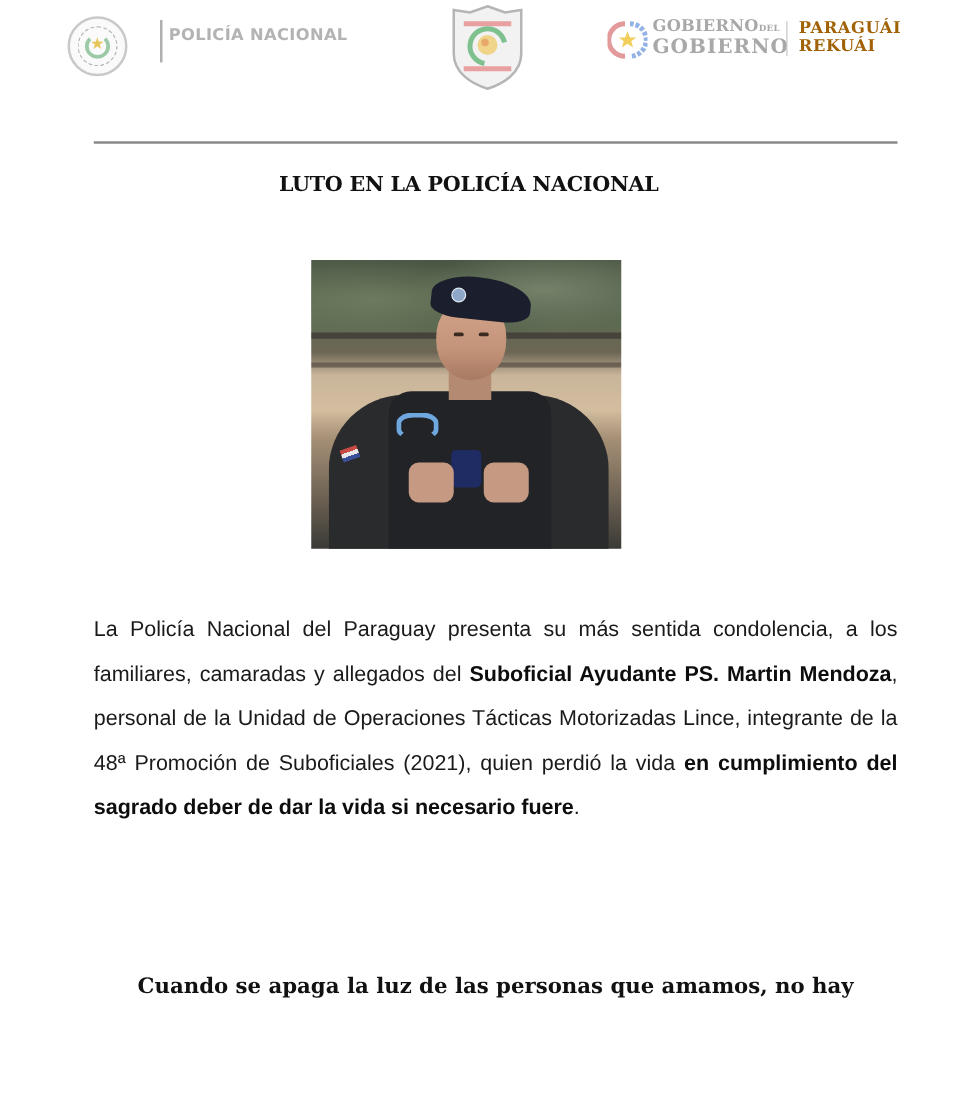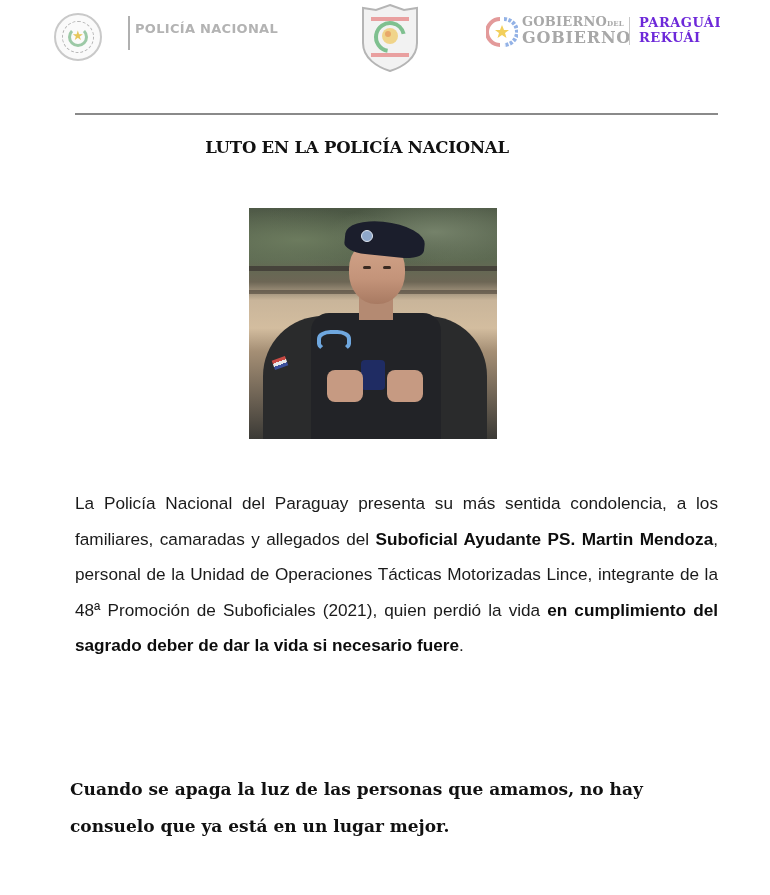--- a/index.html
+++ b/index.html
@@ -22,25 +22,25 @@
     .badge { position: absolute; left: 359px; top: 3px; width: 62px; height: 70px; }
 
     .gov-logo { position: absolute; left: 486px; top: 16px; width: 32px; height: 32px; }
     .gov-text { position: absolute; left: 522px; top: 15px; font-family: "DejaVu Serif", "Liberation Serif", serif;
       font-weight: bold; color: #a8a8a8; line-height: 14px; }
     .gov-text .l1 { font-size: 13px; letter-spacing: 0.2px; }
     .gov-text .l1 small { font-size: 7px; }
     .gov-text .l2 { font-size: 16px; letter-spacing: 0.8px; }
     .gov-sep { position: absolute; left: 629px; top: 17px; width: 1px; height: 28px; background: #c8c8c8; }
     .gov-text2 { position: absolute; left: 639px; top: 15px; font-family: "DejaVu Serif", "Liberation Serif", serif;
-      font-weight: bold; color: #6d28d9; font-size: 13px; line-height: 15px; letter-spacing: 0.5px; }
+      font-weight: bold; color: #a16207; font-size: 13px; line-height: 15px; letter-spacing: 0.5px; }
 
     .divider { position: absolute; left: 75px; top: 113px; width: 643px; height: 2px; background: #8a8a8a; }
 
-    .title { position: absolute; left: 0; top: 138px; width: 714px; text-align: center; font-family: "DejaVu Serif", "Liberation Serif", serif;
+    .title { position: absolute; left: 18px; top: 138px; width: 714px; text-align: center; font-family: "DejaVu Serif", "Liberation Serif", serif;
       font-weight: bold; font-size: 16.5px; letter-spacing: -0.2px; color: #111; }
 
     .photo { position: absolute; left: 249px; top: 208px; width: 248px; height: 231px; overflow: hidden;
       background: linear-gradient(180deg, #4f5a47 0%, #5d6a52 22%, #6d6655 32%, #c9b59a 40%, #d3bd9f 52%, #a58f75 62%, #3b3a36 100%); }
     .photo .trees { position: absolute; left: 0; top: 0; width: 248px; height: 80px;
       background: radial-gradient(ellipse at 20% 40%, #6c7b5e 0%, transparent 45%),
                   radial-gradient(ellipse at 75% 30%, #75826a 0%, transparent 40%),
                   radial-gradient(ellipse at 50% 10%, #4a5643 0%, transparent 60%); }
     .photo .rail { position: absolute; left: 0; top: 58px; width: 248px; height: 5px; background: #3f3a34; opacity: 0.8; }
     .photo .rail2 { position: absolute; left: 0; top: 82px; width: 248px; height: 4px; background: #4b4339; opacity: 0.6; }
@@ -60,21 +60,21 @@
       border: 4px solid #6fa7df; border-bottom-color: transparent; }
     .photo .hand { position: absolute; top: 162px; width: 36px; height: 32px; border-radius: 8px; background: #c69a82; }
     .photo .radio { position: absolute; left: 112px; top: 152px; width: 24px; height: 30px; background: #1f2c63; border-radius: 4px; }
     .photo .flag { position: absolute; left: 24px; top: 150px; width: 14px; height: 10px;
       background: linear-gradient(180deg, #c94a44 0 33%, #e8e8e8 33% 66%, #3a4f9a 66%); transform: rotate(-20deg); }
 
     .para { position: absolute; left: 75px; top: 486px; width: 643px; font-family: Liberation Sans, sans-serif;
       font-size: 17.2px; line-height: 35.6px; text-align: justify; color: #1a1a1a; }
     .para b { font-weight: bold; color: #0d0d0d; }
 
-    .closing { position: absolute; left: 70px; top: 771px; width: 653px; text-align: left; font-family: "DejaVu Serif", "Liberation Serif", serif;
+    .closing { position: absolute; left: 70px; top: 771px; width: 653px; text-align: center; font-family: "DejaVu Serif", "Liberation Serif", serif;
       font-weight: bold; font-size: 17px; line-height: 36.5px; color: #111; }
   </style>
 </head>
 <body>
 
 <div class="header">
   <div class="seal-left">
     <div class="ring"></div>
     <div class="wreath"></div>
     <div class="star">★</div>
@@ -127,14 +127,13 @@
   <div class="radio"></div>
   <div class="hand" style="left:78px"></div>
   <div class="hand" style="left:138px"></div>
   <div class="flag"></div>
 </div>
 
 <p class="para"><span>La Policía Nacional del Paraguay presenta su más sentida condolencia, a los familiares, camaradas y allegados del </span><b>Suboficial Ayudante PS. Martin Mendoza</b><span>, personal de la Unidad de Operaciones Tácticas Motorizadas Lince, integrante de la 48ª Promoción de Suboficiales (2021), quien perdió la vida </span><b>en cumplimiento del sagrado deber de dar la vida si necesario fuere</b><span>.</span></p>
 
 <div class="closing">
   <div>Cuando se apaga la luz de las personas que amamos, no hay</div>
-  <div>consuelo que ya está en un lugar mejor.</div>
 </div>
 
 </body></html>

